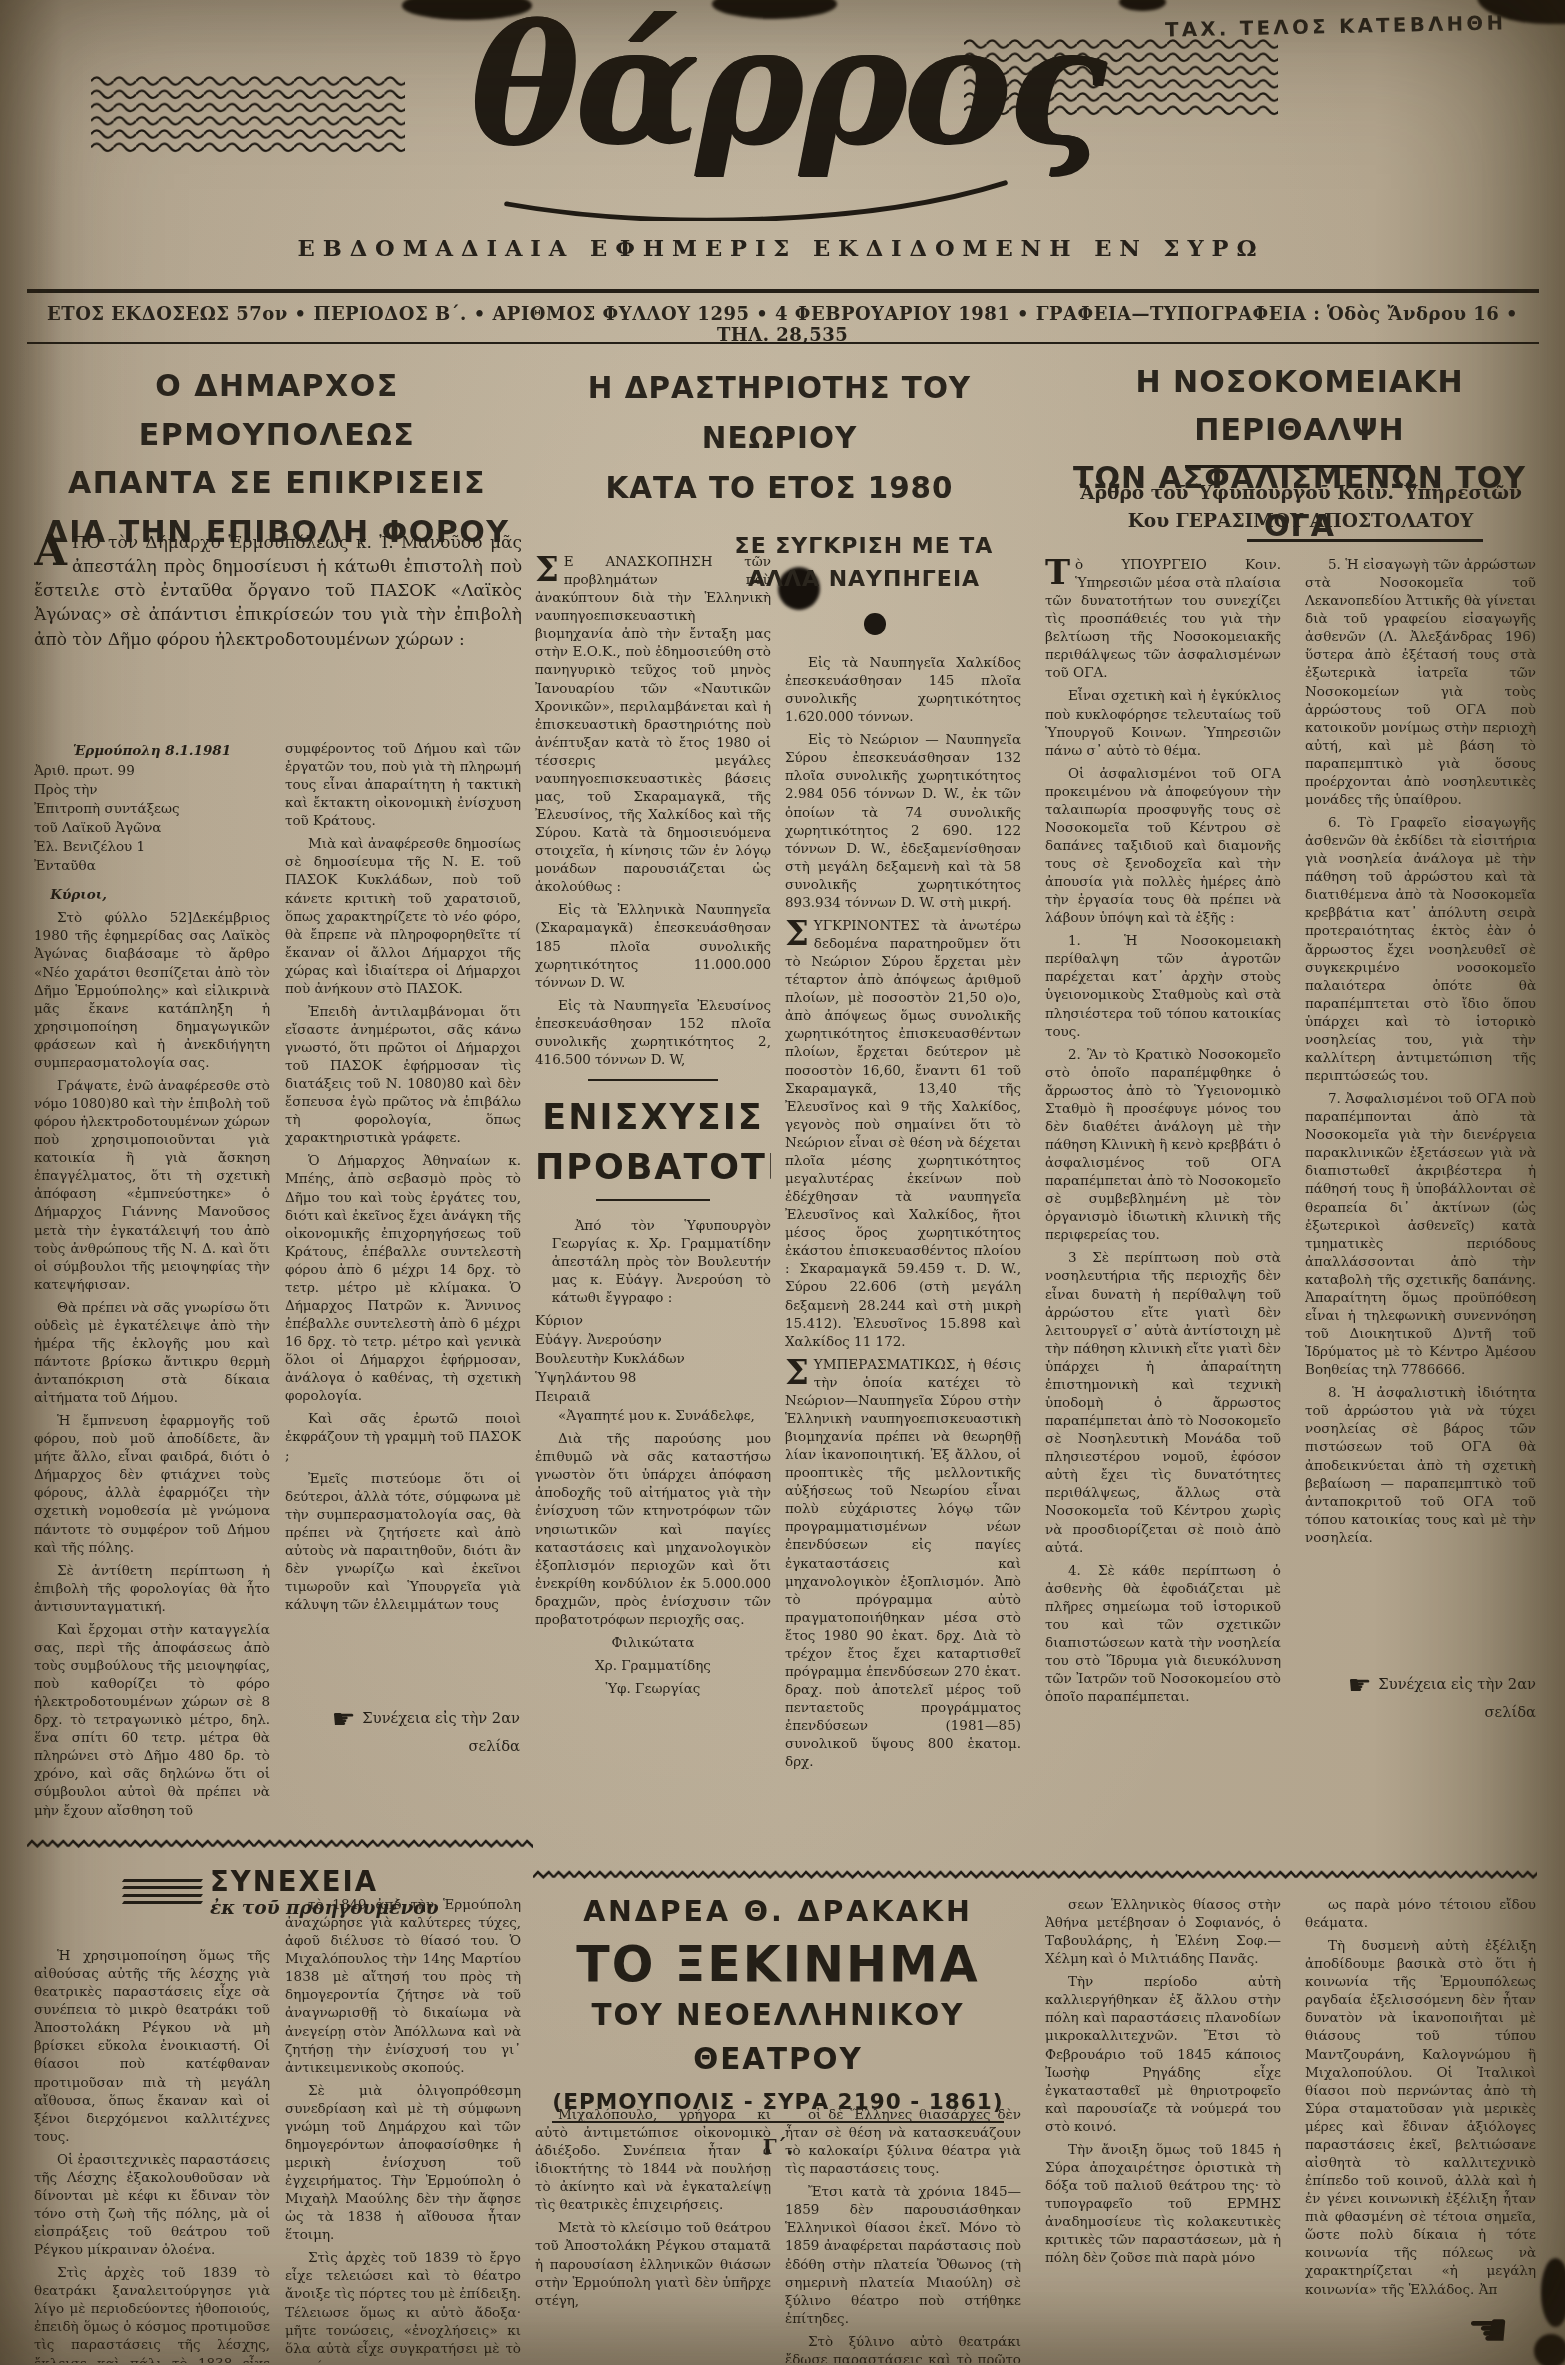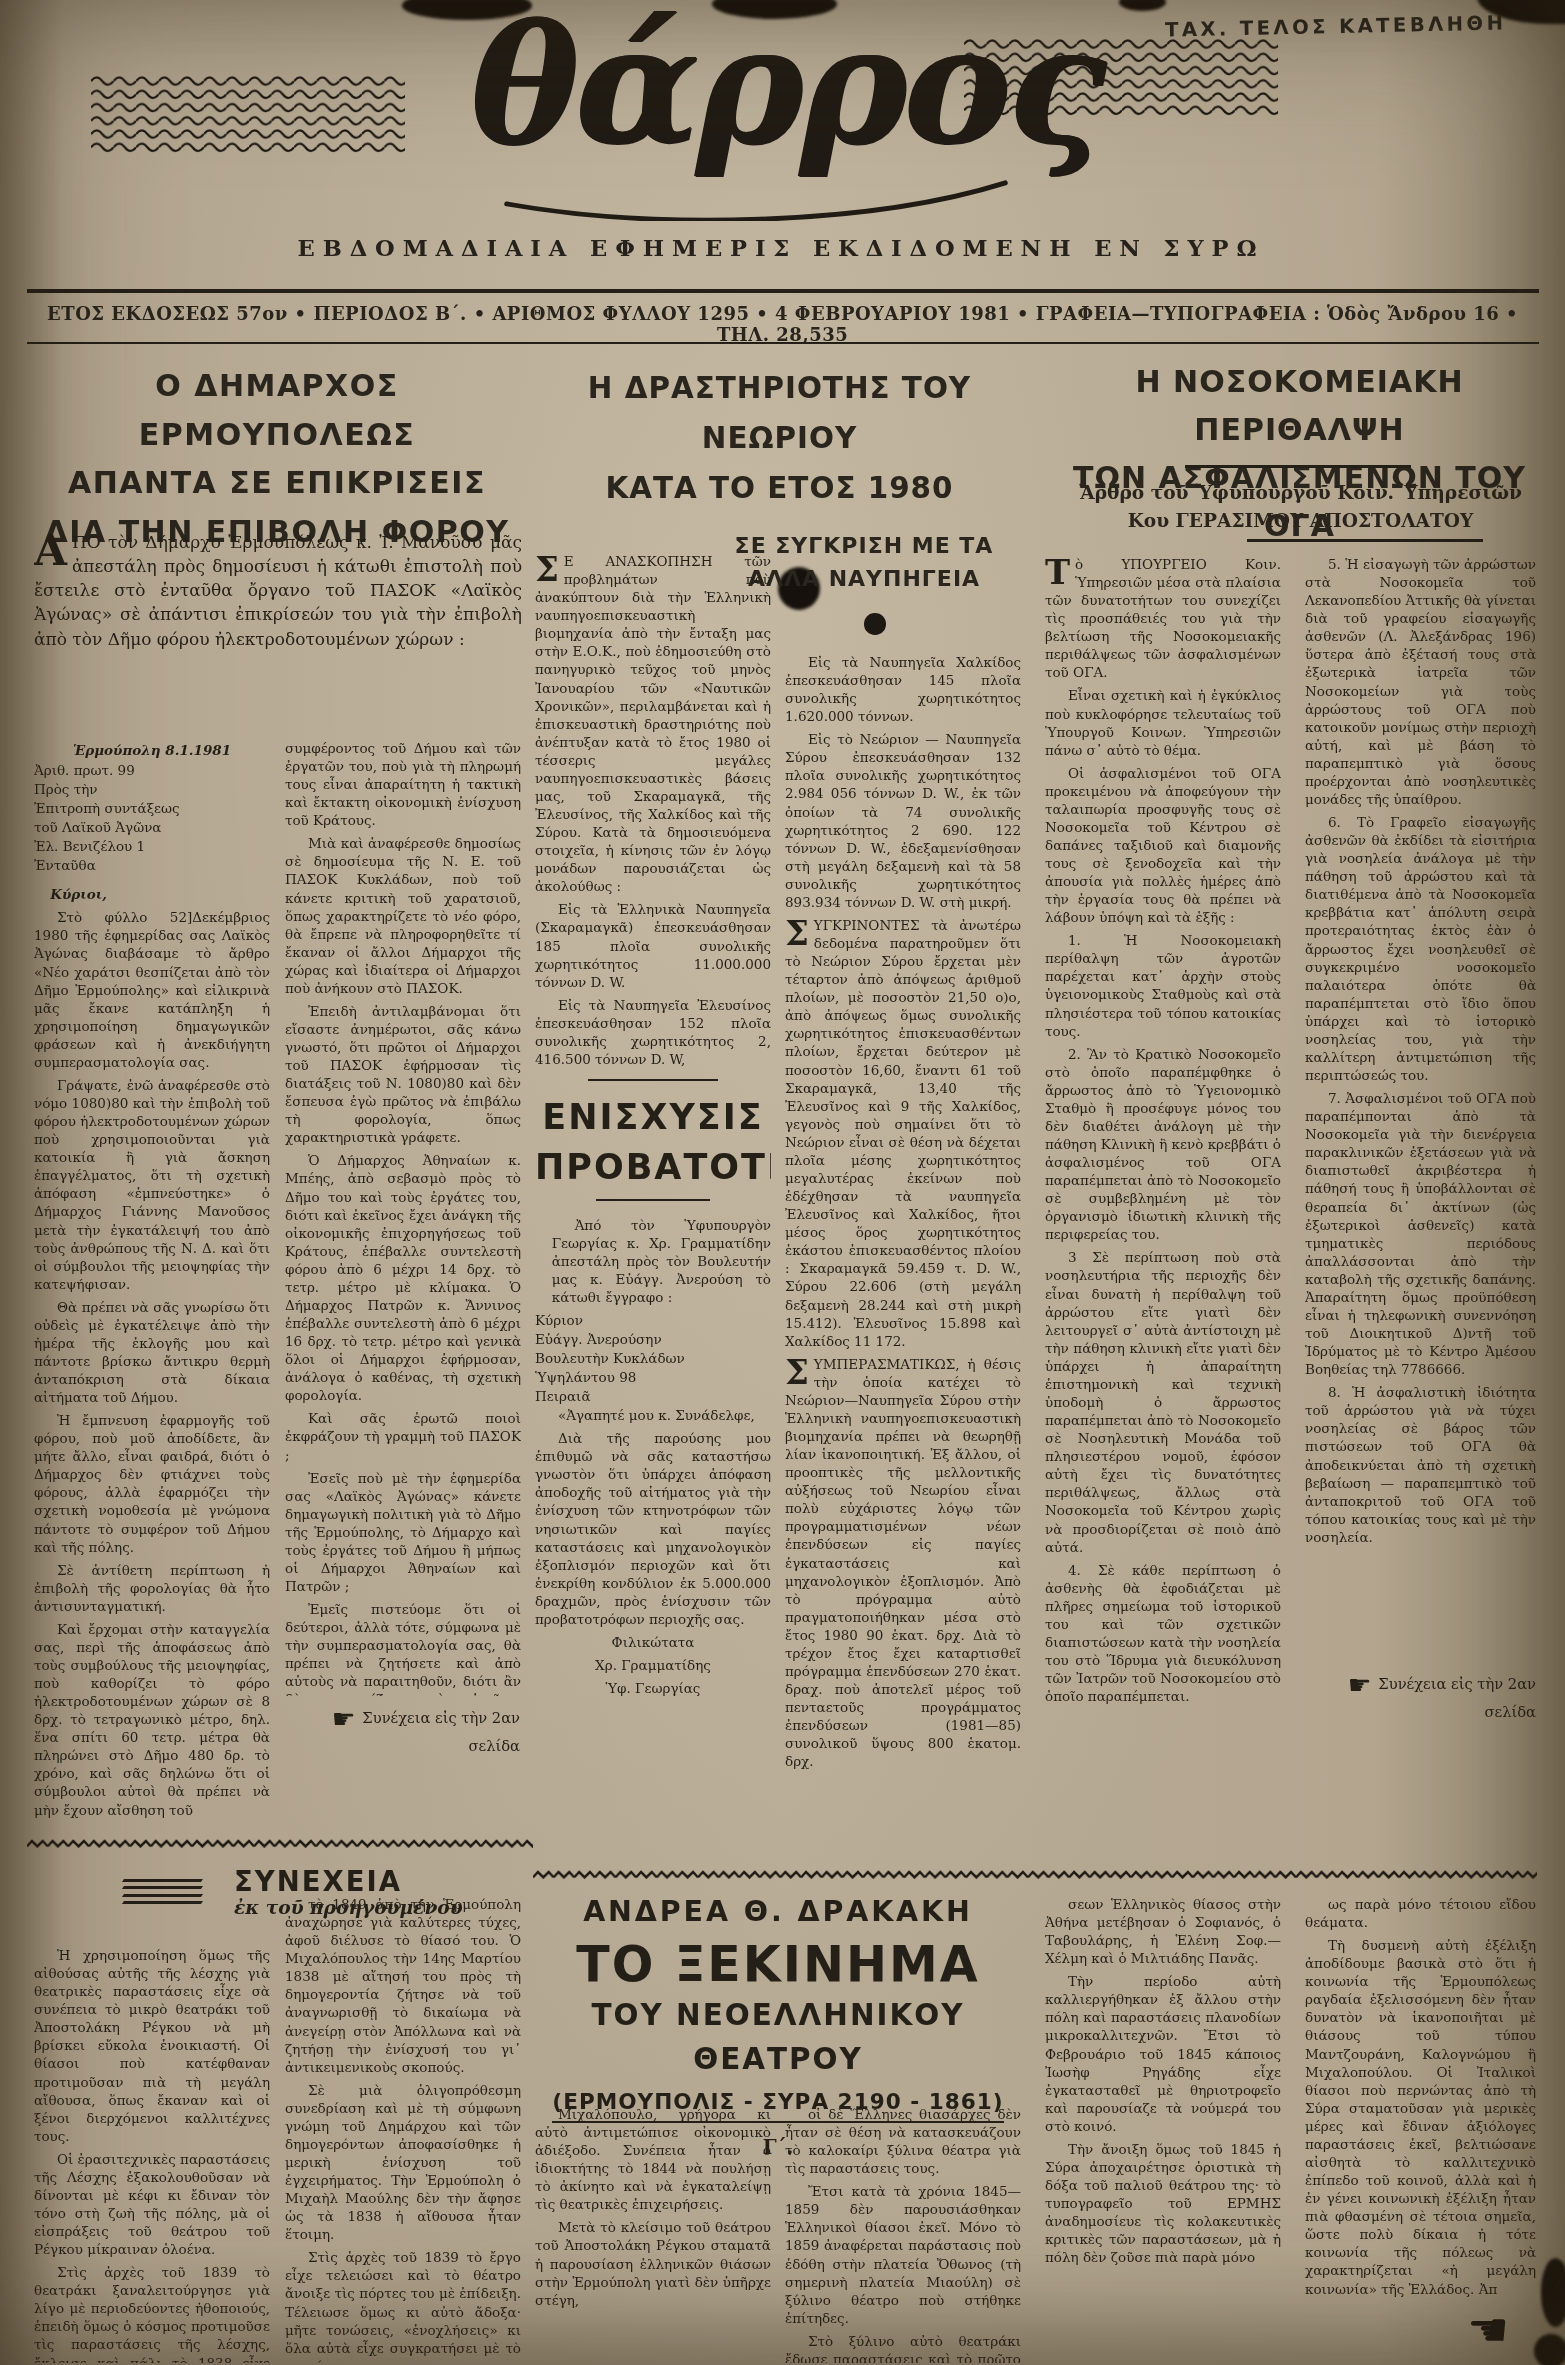--- a/index.html
+++ b/index.html
@@ -153,21 +153,20 @@
       <p class="plain">Ἡ ἔμπνευση ἐφαρμογῆς τοῦ φόρου, ποὺ μοῦ ἀποδίδετε, ἂν μήτε ἄλλο, εἶναι φαιδρά, διότι ὁ Δήμαρχος δὲν φτιάχνει τοὺς φόρους, ἀλλὰ ἐφαρμόζει τὴν σχετικὴ νομοθεσία μὲ γνώμονα πάντοτε τὸ συμφέρον τοῦ Δήμου καὶ τῆς πόλης.</p>
       <p class="plain">Σὲ ἀντίθετη περίπτωση ἡ ἐπιβολὴ τῆς φορολογίας θὰ ἦτο ἀντισυνταγματική.</p>
       <p class="plain">Καὶ ἔρχομαι στὴν καταγγελία σας, περὶ τῆς ἀποφάσεως ἀπὸ τοὺς συμβούλους τῆς μειοψηφίας, ποὺ καθορίζει τὸ φόρο ἠλεκτροδοτουμένων χώρων σὲ 8 δρχ. τὸ τετραγωνικὸ μέτρο, δηλ. ἕνα σπίτι 60 τετρ. μέτρα θὰ πληρώνει στὸ Δῆμο 480 δρ. τὸ χρόνο, καὶ σᾶς δηλώνω ὅτι οἱ σύμβουλοι αὐτοὶ θὰ πρέπει νὰ μὴν ἔχουν αἴσθηση τοῦ</p>
     </div>
   <div class="col" style="left:285px;top:739px;width:236px;height:957px;">
       <p class="lead2">συμφέροντος τοῦ Δήμου καὶ τῶν ἐργατῶν του, ποὺ γιὰ τὴ πληρωμή τους εἶναι ἀπαραίτητη ἡ τακτικὴ καὶ ἔκτακτη οἰκονομικὴ ἐνίσχυση τοῦ Κράτους.</p>
       <p class="plain">Μιὰ καὶ ἀναφέρεσθε δημοσίως σὲ δημοσίευμα τῆς Ν. Ε. τοῦ ΠΑΣΟΚ Κυκλάδων, ποὺ τοῦ κάνετε κριτικὴ τοῦ χαρατσιοῦ, ὅπως χαρακτηρίζετε τὸ νέο φόρο, θὰ ἔπρεπε νὰ πληροφορηθεῖτε τί ἔκαναν οἱ ἄλλοι Δήμαρχοι τῆς χώρας καὶ ἰδιαίτερα οἱ Δήμαρχοι ποὺ ἀνήκουν στὸ ΠΑΣΟΚ.</p>
       <p class="plain">Ἐπειδὴ ἀντιλαμβάνομαι ὅτι εἴσαστε ἀνημέρωτοι, σᾶς κάνω γνωστό, ὅτι πρῶτοι οἱ Δήμαρχοι τοῦ ΠΑΣΟΚ ἐφήρμοσαν τὶς διατάξεις τοῦ Ν. 1080)80 καὶ δὲν ἔσπευσα ἐγὼ πρῶτος νὰ ἐπιβάλω τὴ φορολογία, ὅπως χαρακτηριστικὰ γράφετε.</p>
       <p class="plain">Ὁ Δήμαρχος Ἀθηναίων κ. Μπέης, ἀπὸ σεβασμὸ πρὸς τὸ Δῆμο του καὶ τοὺς ἐργάτες του, διότι καὶ ἐκεῖνος ἔχει ἀνάγκη τῆς οἰκονομικῆς ἐπιχορηγήσεως τοῦ Κράτους, ἐπέβαλλε συντελεστὴ φόρου ἀπὸ 6 μέχρι 14 δρχ. τὸ τετρ. μέτρο μὲ κλίμακα. Ὁ Δήμαρχος Πατρῶν κ. Ἄννινος ἐπέβαλλε συντελεστὴ ἀπὸ 6 μέχρι 16 δρχ. τὸ τετρ. μέτρο καὶ γενικὰ ὅλοι οἱ Δήμαρχοι ἐφήρμοσαν, ἀνάλογα ὁ καθένας, τὴ σχετικὴ φορολογία.</p>
       <p class="plain">Καὶ σᾶς ἐρωτῶ ποιοὶ ἐκφράζουν τὴ γραμμὴ τοῦ ΠΑΣΟΚ ;</p>
-      <p class="plain">Ἐσεῖς ποὺ μὲ τὴν ἐφημερίδα σας «Λαϊκὸς Ἀγώνας» κάνετε δημαγωγικὴ πολιτικὴ γιὰ τὸ Δῆμο τῆς Ἑρμούπολης, τὸ Δήμαρχο καὶ τοὺς ἐργάτες τοῦ Δήμου ἢ μήπως οἱ Δήμαρχοι Ἀθηναίων καὶ Πατρῶν ;</p>
       <p class="plain">Ἐμεῖς πιστεύομε ὅτι οἱ δεύτεροι, ἀλλὰ τότε, σύμφωνα μὲ τὴν συμπερασματολογία σας, θὰ πρέπει νὰ ζητήσετε καὶ ἀπὸ αὐτοὺς νὰ παραιτηθοῦν, διότι ἂν δὲν γνωρίζω καὶ ἐκεῖνοι τιμωροῦν καὶ Ὑπουργεῖα γιὰ κάλυψη τῶν ἐλλειμμάτων τους</p>
     </div>
   <div class="abs contnote" style="left:314px;top:1702px;width:206px;">
     <span class="hand">☛</span><span>Συνέχεια εἰς τὴν 2αν σελίδα</span>
   </div>
 
   <div class="col" style="left:535px;top:552px;width:236px;height:1315px;">
       <p class="lead">ΣΕ ΑΝΑΣΚΟΠΗΣΗ τῶν προβλημάτων ποὺ ἀνακύπτουν διὰ τὴν Ἑλληνικὴ ναυπηγοεπισκευαστικὴ βιομηχανία ἀπὸ τὴν ἔνταξη μας στὴν Ε.Ο.Κ., ποὺ ἐδημοσιεύθη στὸ πανηγυρικὸ τεῦχος τοῦ μηνὸς Ἰανουαρίου τῶν «Ναυτικῶν Χρονικῶν», περιλαμβάνεται καὶ ἡ ἐπισκευαστικὴ δραστηριότης ποὺ ἀνέπτυξαν κατὰ τὸ ἔτος 1980 οἱ τέσσερις μεγάλες ναυπηγοεπισκευαστικὲς βάσεις μας, τοῦ Σκαραμαγκᾶ, τῆς Ἐλευσίνος, τῆς Χαλκίδος καὶ τῆς Σύρου. Κατὰ τὰ δημοσιευόμενα στοιχεῖα, ἡ κίνησις τῶν ἐν λόγῳ μονάδων παρουσιάζεται ὡς ἀκολούθως :</p>
       <p class="plain">Εἰς τὰ Ἑλληνικὰ Ναυπηγεῖα (Σκαραμαγκᾶ) ἐπεσκευάσθησαν 185 πλοῖα συνολικῆς χωρητικότητος 11.000.000 τόννων D. W.</p>
       <p class="plain">Εἰς τὰ Ναυπηγεῖα Ἐλευσίνος ἐπεσκευάσθησαν 152 πλοῖα συνολικῆς χωρητικότητος 2, 416.500 τόννων D. W,</p>
@@ -228,21 +227,21 @@
         <defs>
           <pattern id="zzB" width="42" height="24" patternUnits="userSpaceOnUse">
       <path d="M0,17 L10,6 L21,17 L32,6 L42,17" fill="none" stroke="#1e1913" stroke-width="5"></path>
     </pattern>
         </defs>
         <rect width="2045" height="24" fill="url(#zzB)"></rect>
       </svg>
   </div>
 
   <div class="abs" style="left:123px;top:1865px;width:393px;">
-    <div style="display:flex;align-items:center;gap:32px;">
+    <div style="display:flex;align-items:center;gap:8px;">
       <div class="speedlines">
         <div style="width:79px;"></div>
           <div style="width:79px;"></div>
           <div style="width:79px;"></div>
           <div style="width:79px;"></div>
       </div>
       <div>
         <div class="cont-head-title">ΣΥΝΕΧΕΙΑ</div>
         <div class="cont-head-sub">ἐκ τοῦ προηγουμένου</div>
       </div>

